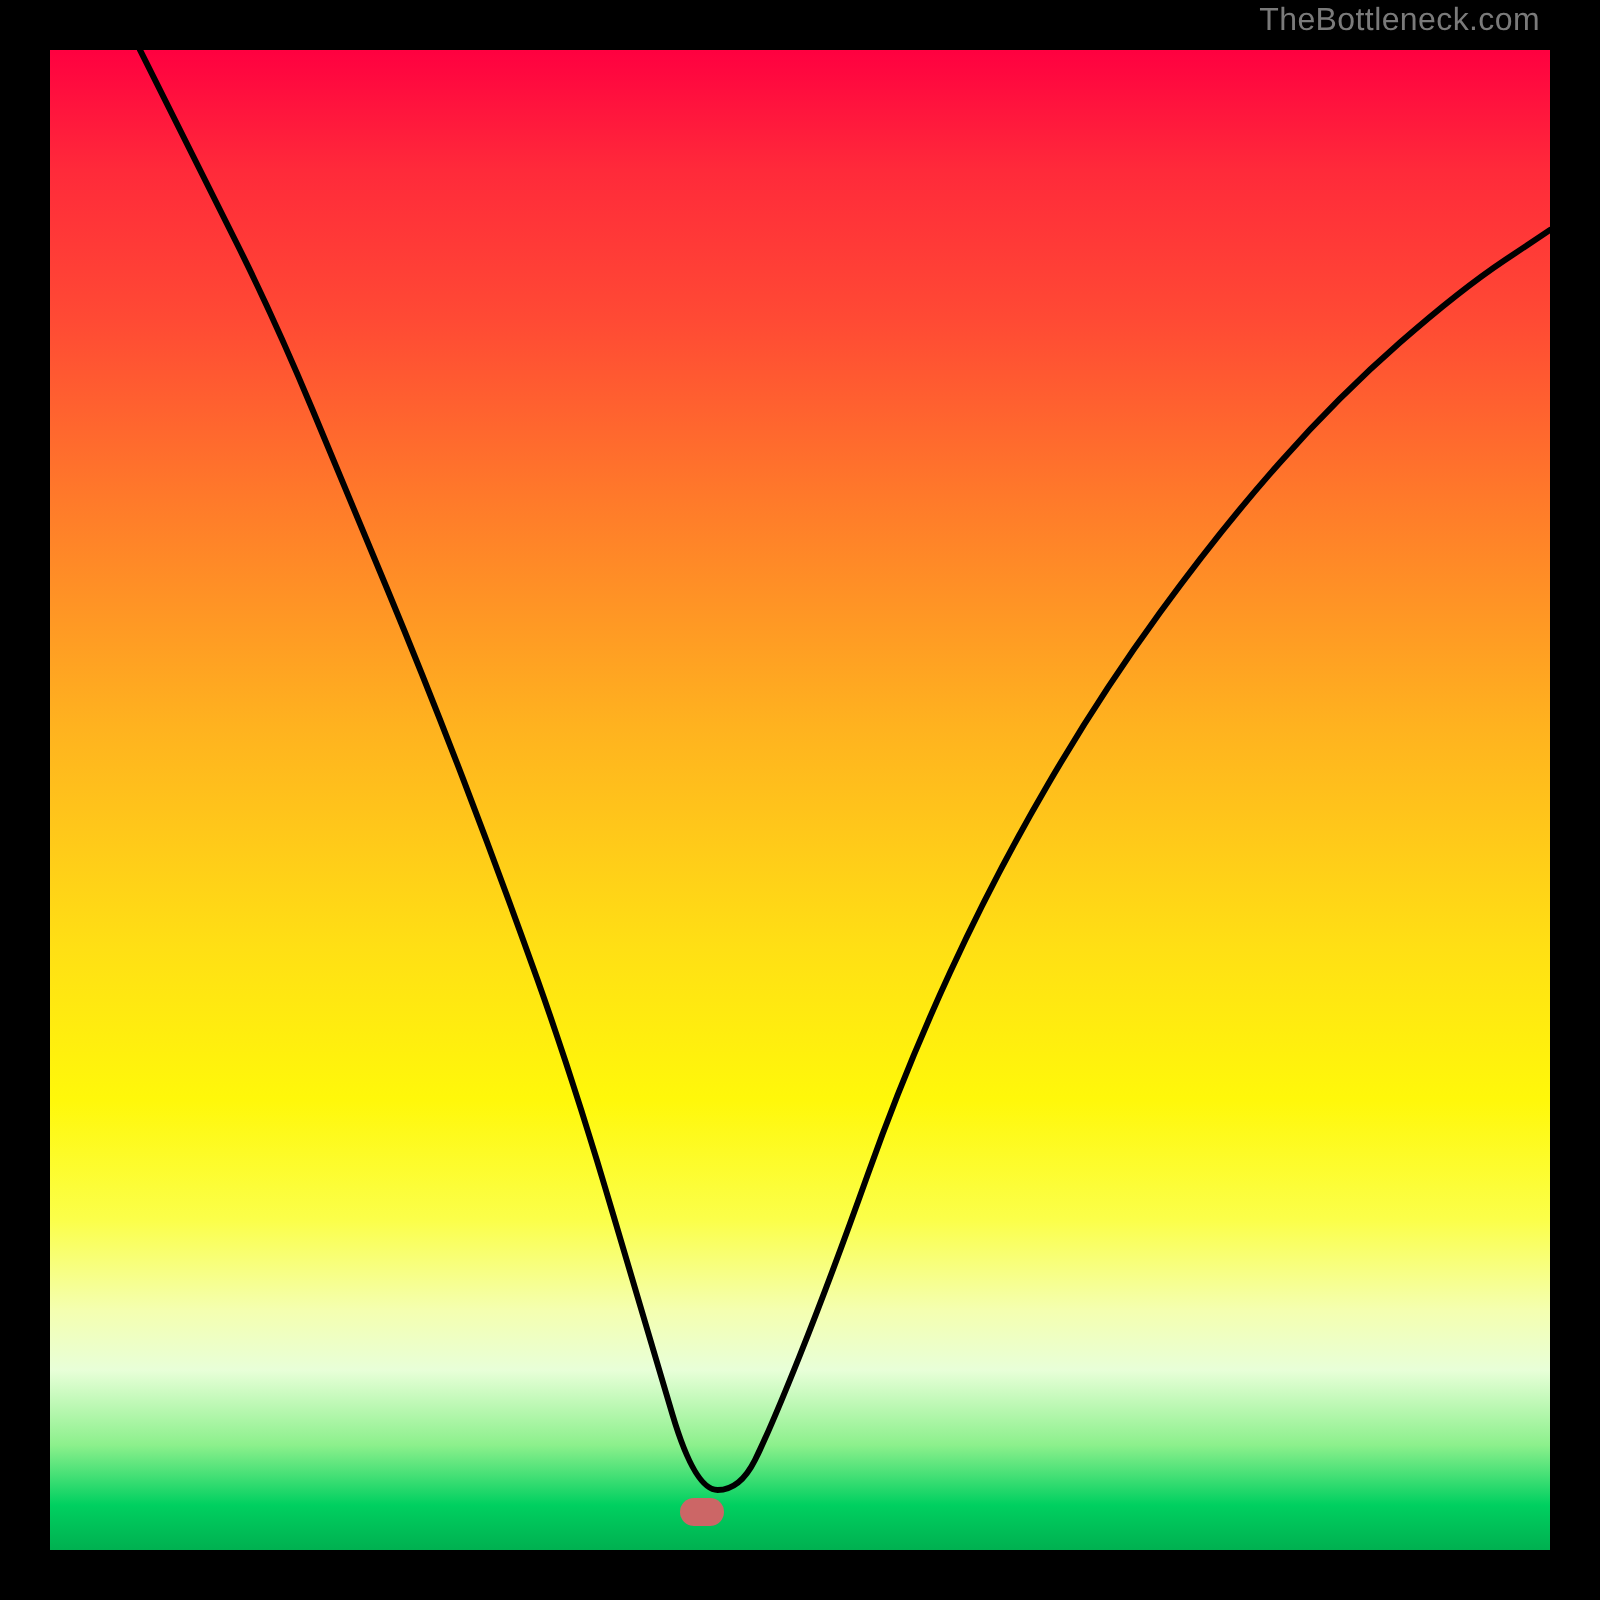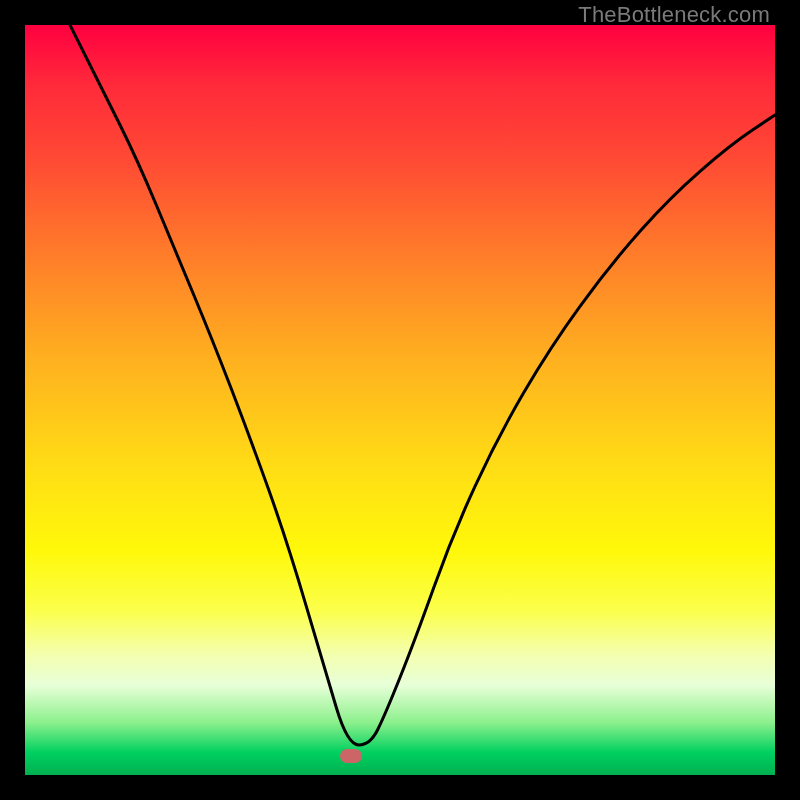--- a/index.html
+++ b/index.html
@@ -38,21 +38,21 @@
       #e8ffd8 88%,
       #8cf08c 93%,
       #00d060 97%,
       #00b050 100%);
   }
   .watermark {
     position: absolute;
     top: 2px;
     right: 30px;
     color: #7a7a7a;
-    font-size: 22px;
+    font-size: 16px;
     font-weight: 500;
     letter-spacing: 0.2px;
   }
   svg.curve {
     position: absolute;
     left: 25px;
     top: 25px;
     width: 750px;
     height: 750px;
     pointer-events: none;

